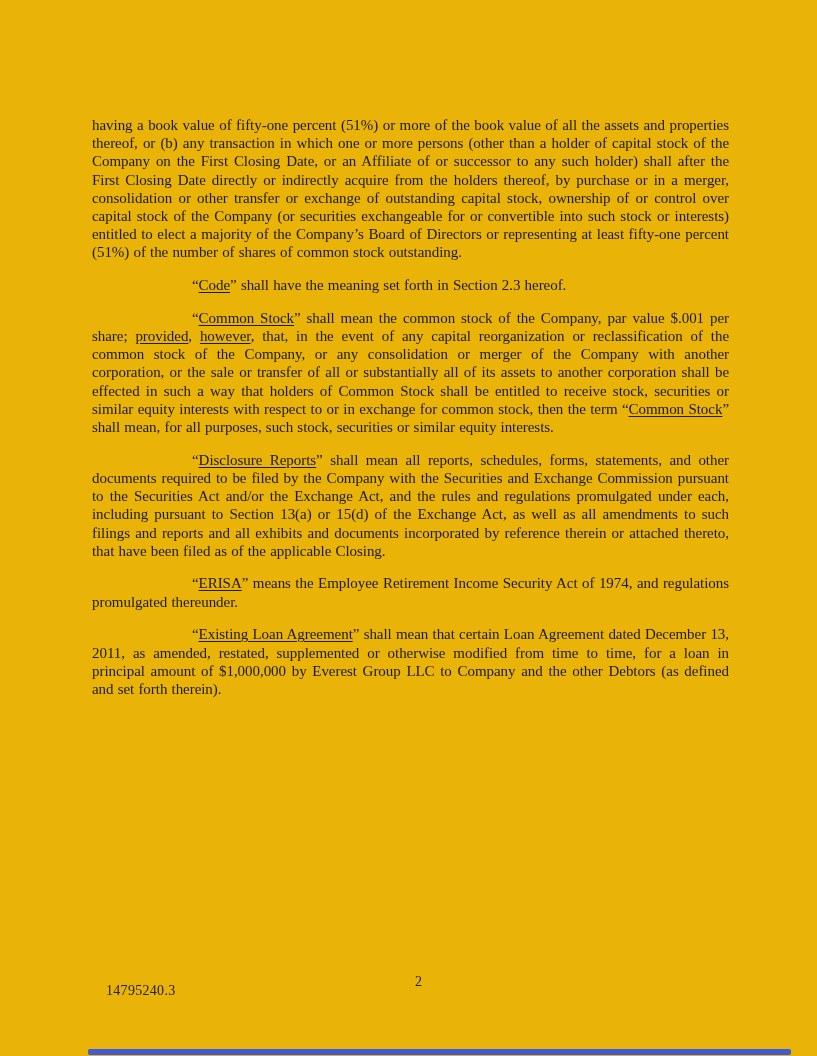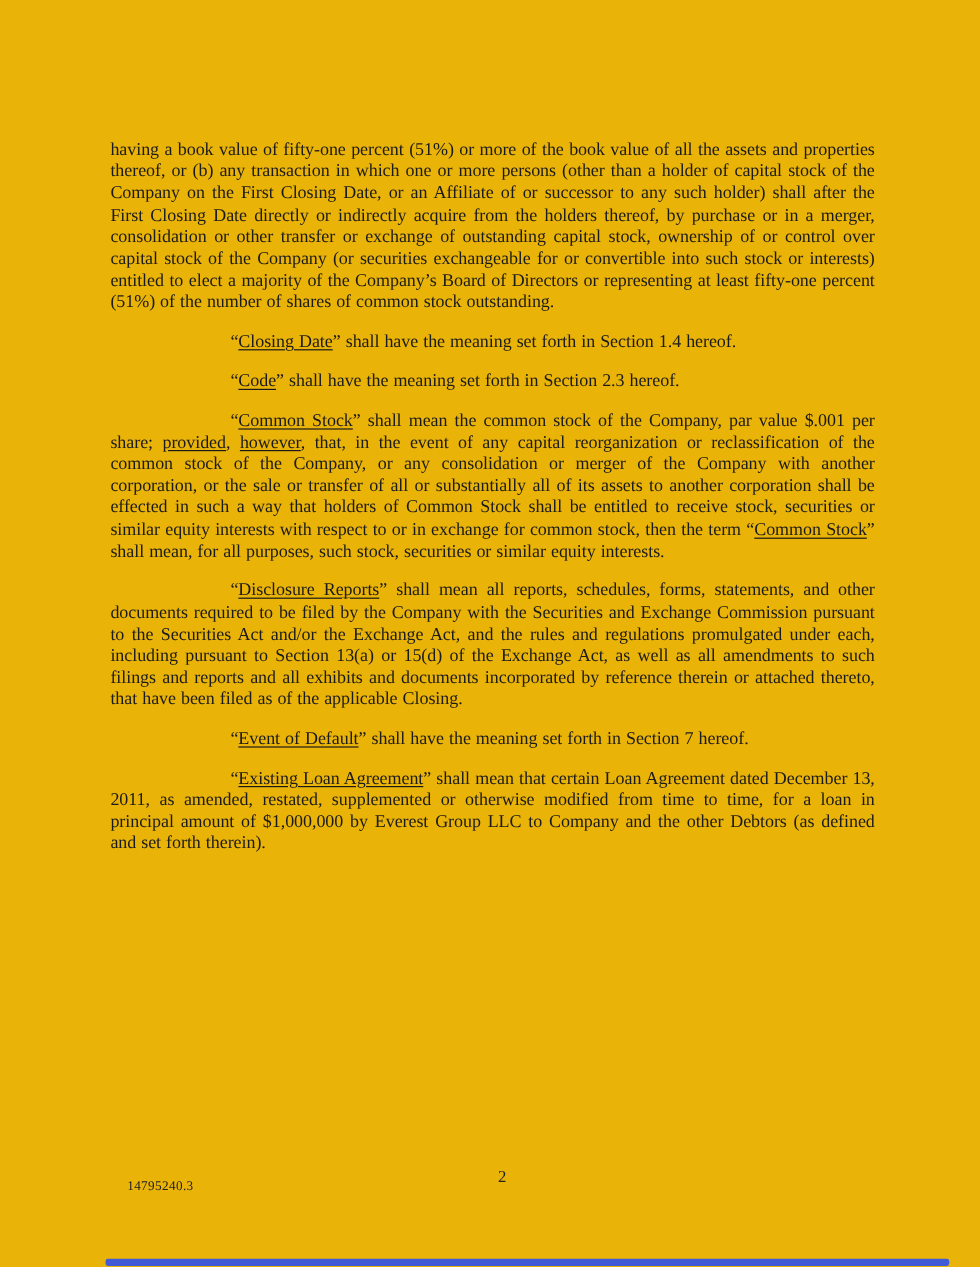--- a/index.html
+++ b/index.html
@@ -41,21 +41,21 @@
     position: absolute;
     left: 0;
     top: 972px;
     width: 817px;
     height: 30px;
   }
   .doc-number {
     position: absolute;
     left: 106px;
     top: 11px;
-    font-size: 11px;
+    font-size: 14px;
     letter-spacing: 0.3px;
     color: #222;
   }
   .page-number {
     position: absolute;
     left: 415px;
     top: 2px;
     font-size: 14px;
     color: #222;
   }
@@ -70,25 +70,24 @@
   }
 </style>
 </head>
 <body>
 
 <div class="page">
 
   <main class="doc-body">
 
   <p class="para"><span>having a book value of fifty-one percent (51%) or more of the book value of all the assets and properties thereof, or (b) any transaction in which one or more persons (other than a holder of capital stock of the Company on the First Closing Date, or an Affiliate of or successor to any such holder) shall after the First Closing Date directly or indirectly acquire from the holders thereof, by purchase or in a merger, consolidation or other transfer or exchange of outstanding capital stock, ownership of or control over capital stock of the Company (or securities exchangeable for or convertible into such stock or interests) entitled to elect a majority of the Company’s Board of Directors  or representing at least fifty-one percent (51%) of the number of shares of common stock outstanding.</span></p>
-      <p class="para indented"><span>“</span><span class="defined-term">Closing Date</span><span>” shall have the meaning set forth in Section 1.4 hereof.</span></p>
       <p class="para indented"><span>“</span><span class="defined-term">Code</span><span>” shall have the meaning set forth in Section 2.3 hereof.</span></p>
       <p class="para indented"><span>“</span><span class="defined-term">Common Stock</span><span>” shall mean the common stock of the Company, par value $.001 per share; </span><span class="defined-term">provided</span><span>, </span><span class="defined-term">however</span><span>, that, in the event of any capital reorganization or reclassification of the common stock of the Company, or any consolidation or merger of the Company with another corporation, or the sale or transfer of all or substantially all of its assets to another corporation shall be effected in such a way that holders of Common Stock shall be entitled to receive stock, securities or similar equity interests with respect to or in exchange for common stock, then the term “</span><span class="defined-term">Common Stock</span><span>” shall mean, for all purposes, such stock, securities or similar equity interests.</span></p>
       <p class="para indented"><span>“</span><span class="defined-term">Disclosure Reports</span><span>” shall mean all reports, schedules, forms, statements, and other documents required to be filed by the Company with the Securities and Exchange Commission pursuant to the Securities Act and/or the Exchange Act, and the rules and regulations promulgated under each, including pursuant to Section 13(a) or 15(d) of the Exchange Act, as well as all amendments to such filings and reports and all exhibits and documents incorporated by reference therein or attached thereto, that have been filed as of the applicable Closing.</span></p>
-      <p class="para indented"><span>“</span><span class="defined-term">Event of Default</span><span>” shall have the meaning set forth in Section 7 hereof.</span></p>
+      <p class="para indented"><span>“</span><span class="defined-term">ERISA</span><span>” means the Employee Retirement Income Security Act of 1974, and regulations promulgated thereunder.</span></p>
       <p class="para indented"><span>“</span><span class="defined-term">Existing Loan Agreement</span><span>” shall mean that certain Loan Agreement dated December 13, 2011, as amended, restated, supplemented or otherwise modified from time to time, for a loan in principal amount of $1,000,000 by Everest Group LLC to Company and the other Debtors (as defined and set forth therein).</span></p>
     </main>
 
   <footer class="footer">
     <span class="doc-number" data-bind="footer.doc_number">14795240.3</span>
     <span class="page-number" data-bind="footer.page_number">2</span>
   </footer>
 
   <div class="bottom-accent-bar" style="background: rgb(63, 91, 213);"></div>
 

